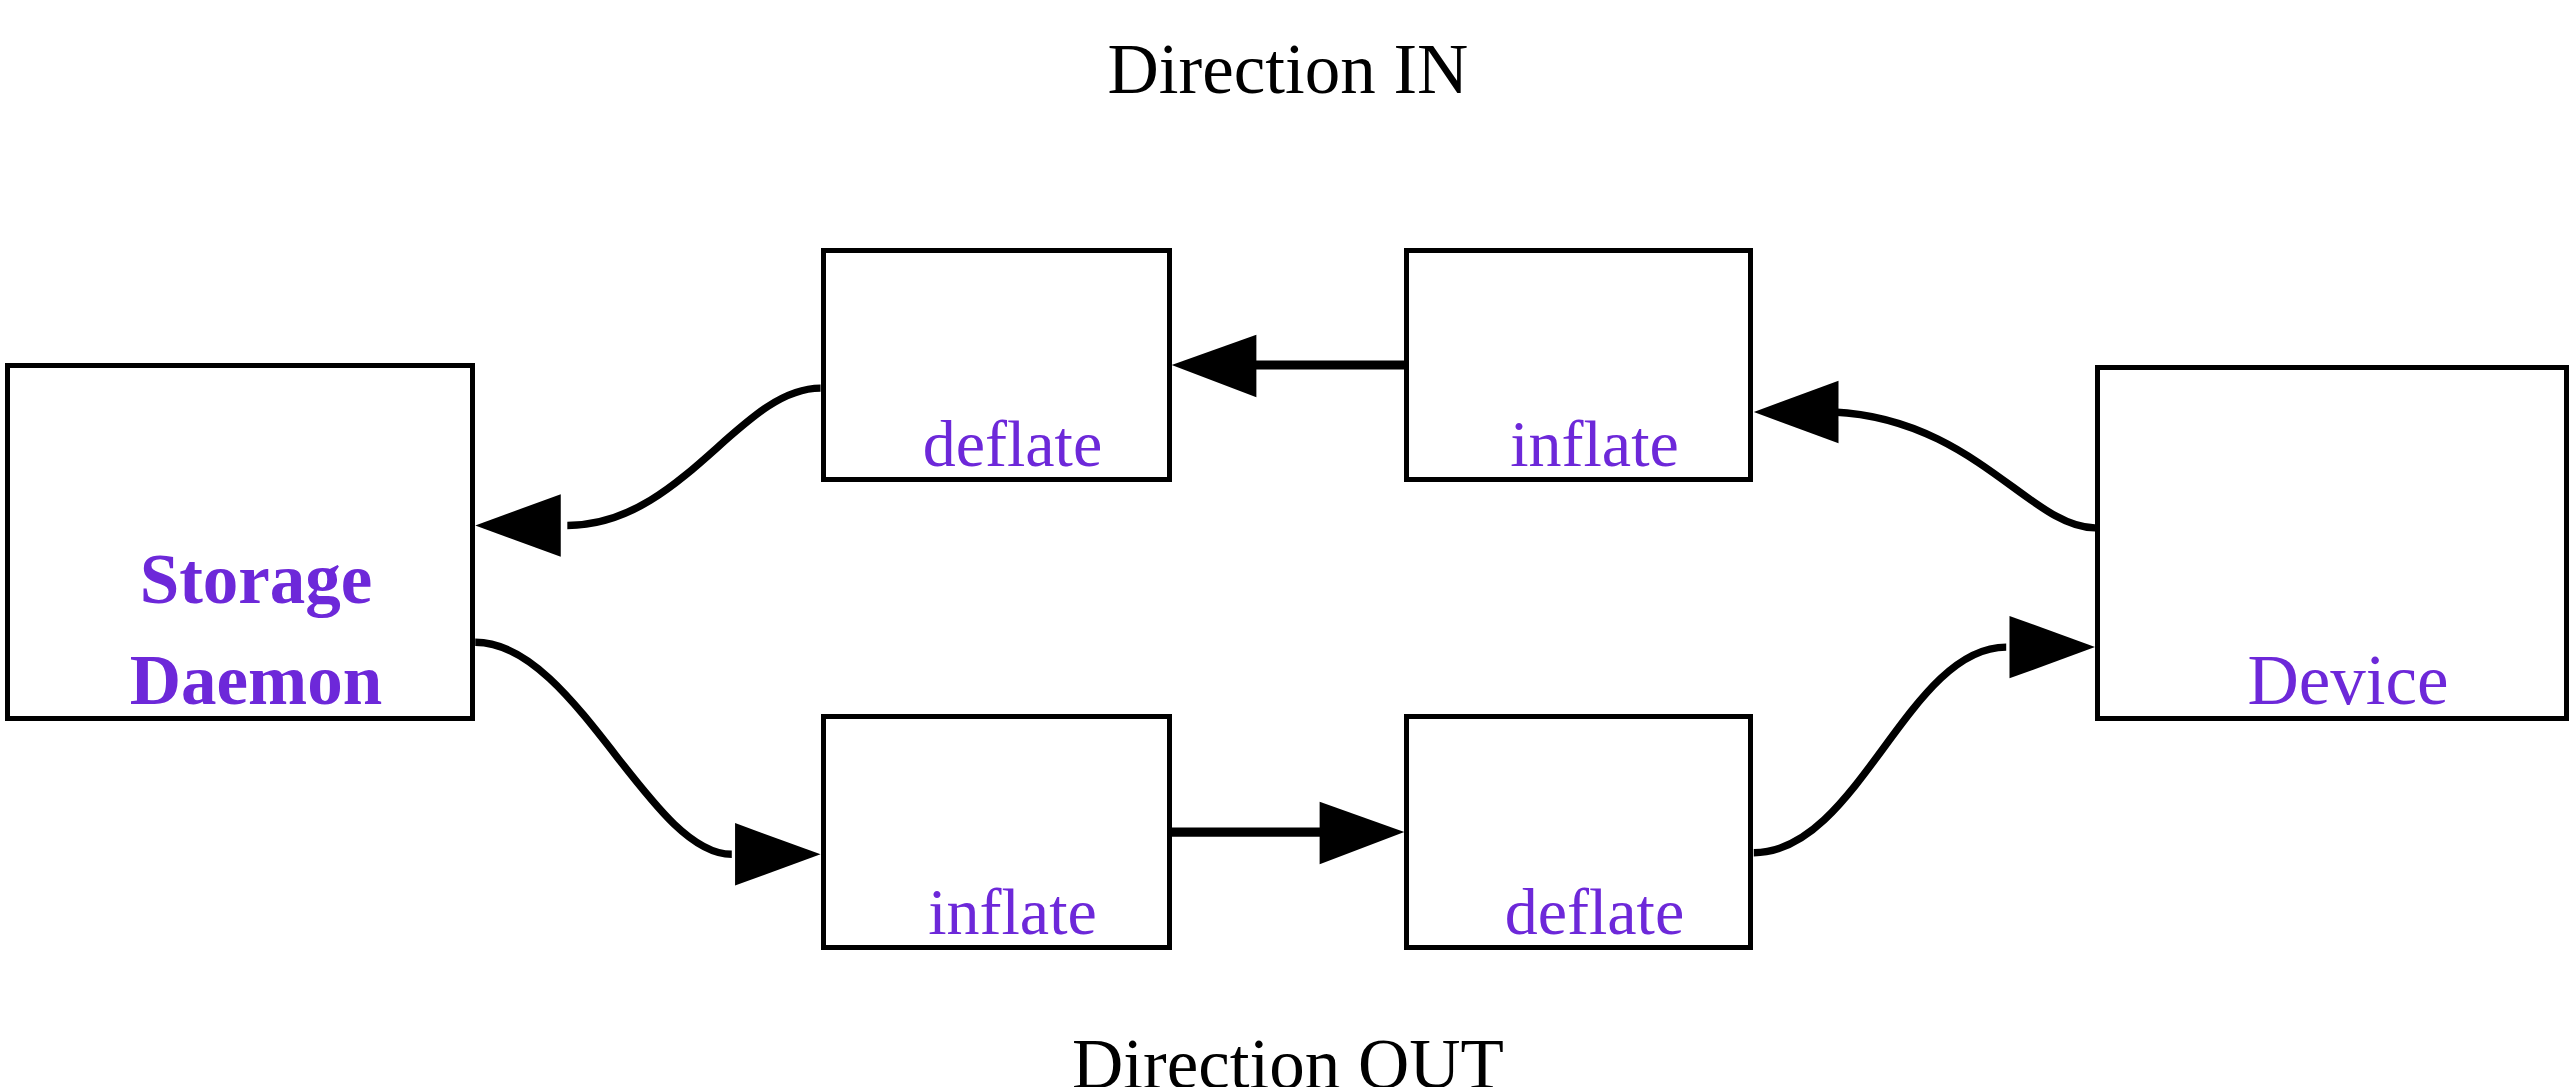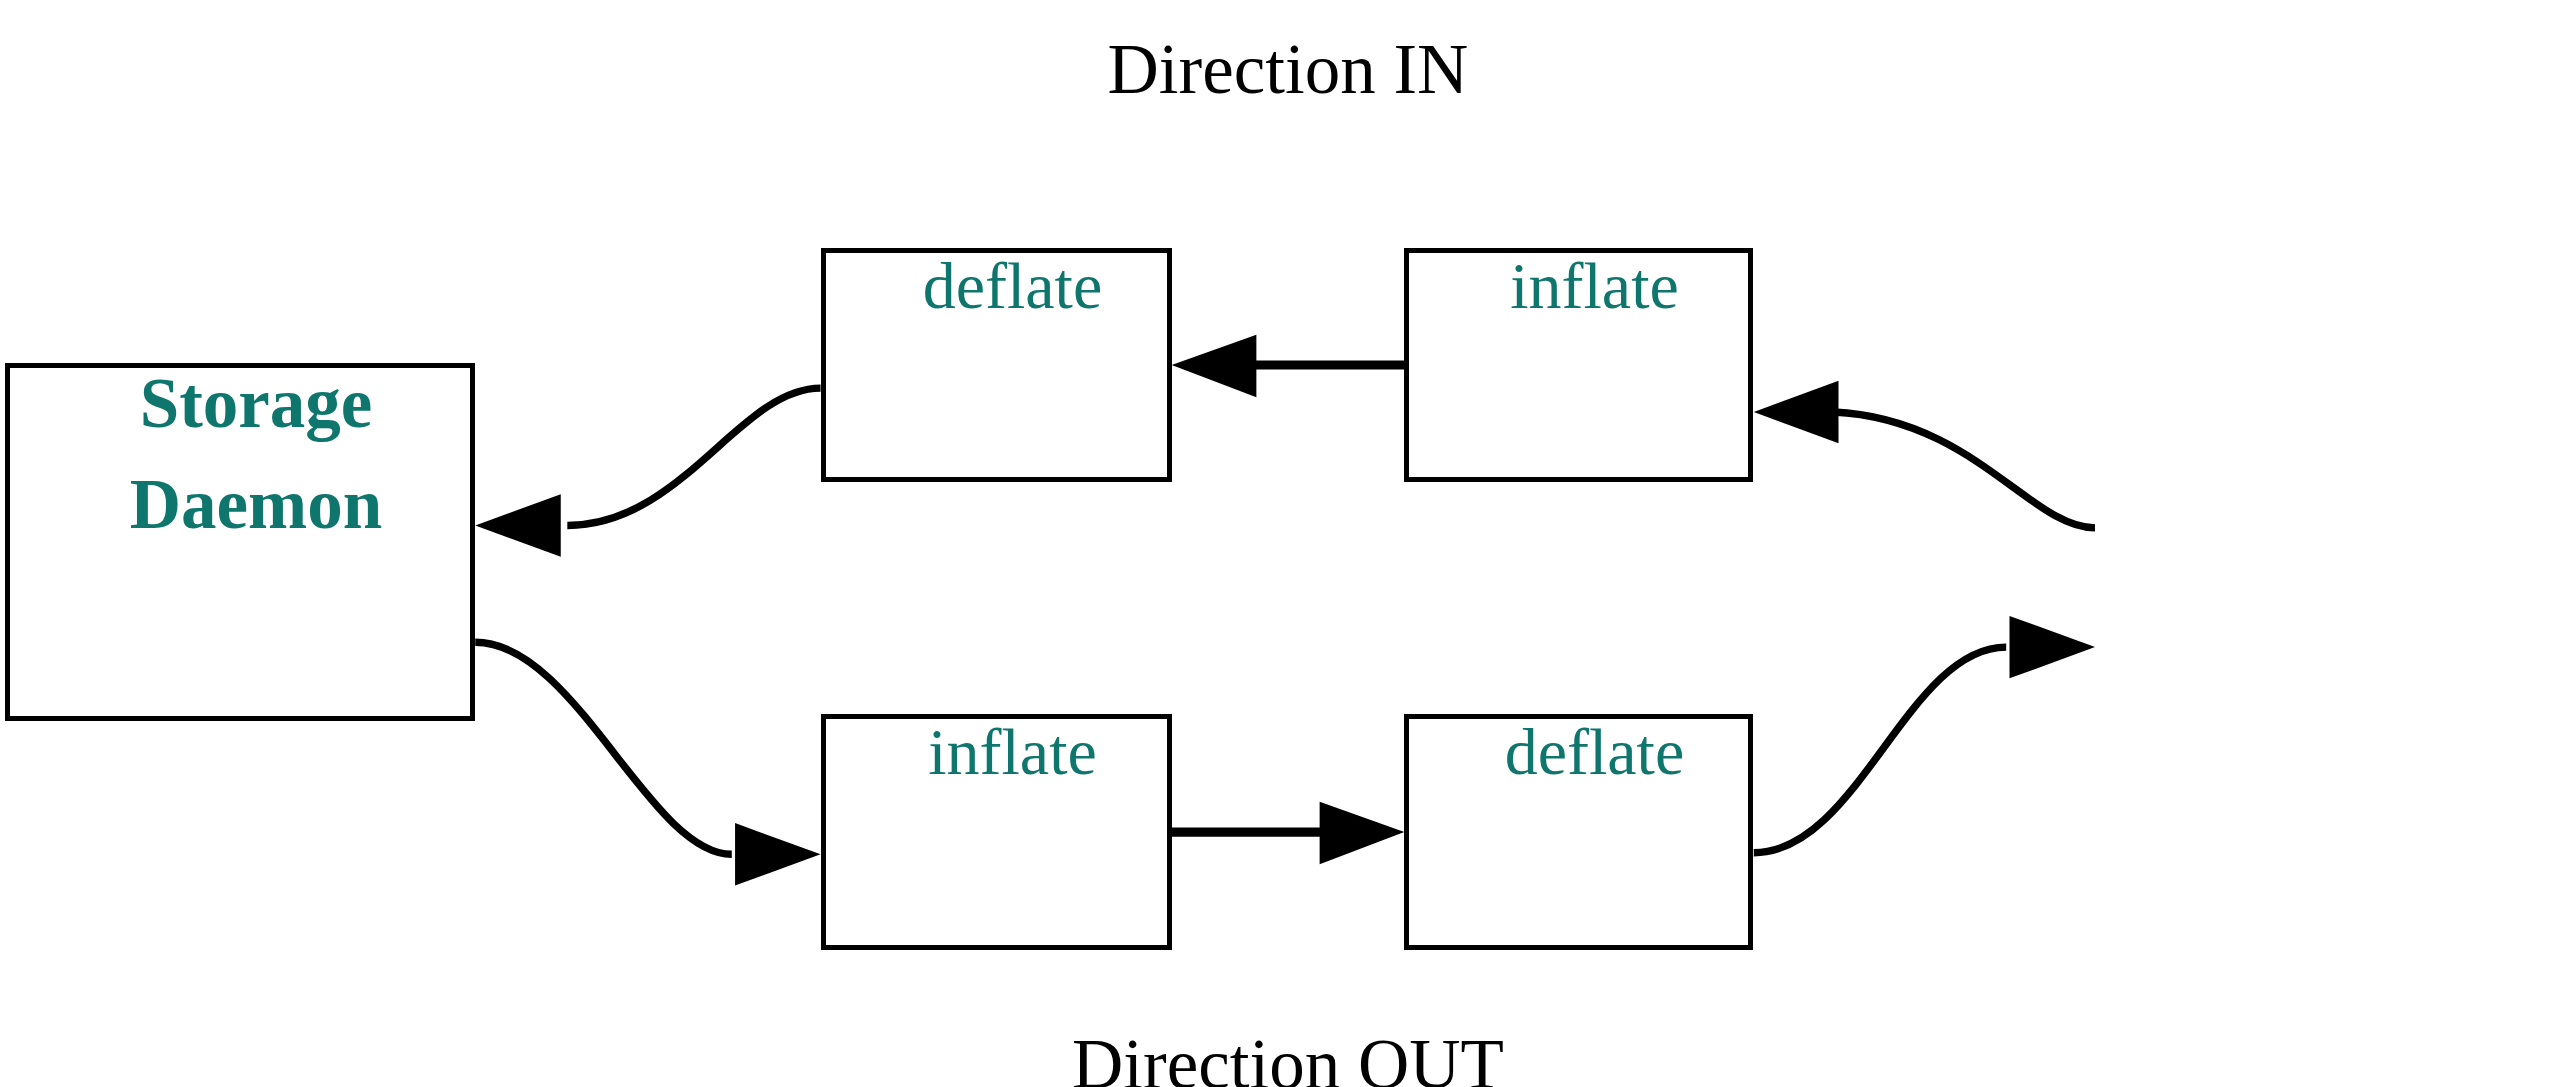--- a/index.html
+++ b/index.html
@@ -27,23 +27,23 @@
     height: 1088px;
   }
   .node-box {
     position: absolute;
     box-sizing: border-box;
     border: 5px solid #000000;
     background: #ffffff;
     display: flex;
     flex-direction: column;
     align-items: center;
-    justify-content: flex-start;
+    justify-content: flex-end;
     font-family: "Liberation Serif", "DejaVu Serif", serif;
-    color: #0f766e;
+    color: #6d28d9;
     line-height: 1.0;
     padding-left: 32px;
   }
   .node-label {
     display: block;
     white-space: nowrap;
     text-align: center;
   }
   .node-label.l1 { margin-bottom: 30px; }
   .big-node .node-label { font-size: 71px; }
@@ -109,20 +109,23 @@
   </div>
 
   <div class="node-box small-node" style="left:821px; top:216px; width:351px; height:234px;">
     <span class="node-label">deflate</span>
   </div>
 
   <div class="node-box small-node" style="left:1404px; top:216px; width:349px; height:234px;">
     <span class="node-label">inflate</span>
   </div>
 
+  <div class="node-box big-node" style="left:2095px; top:333px; width:474px; height:356px;">
+    <span class="node-label">Device</span>
+  </div>
 
   <div class="node-box small-node" style="left:821px; top:682px; width:351px; height:236px;">
     <span class="node-label">inflate</span>
   </div>
 
   <div class="node-box small-node" style="left:1404px; top:682px; width:349px; height:236px;">
     <span class="node-label">deflate</span>
   </div>
 
 </div>

